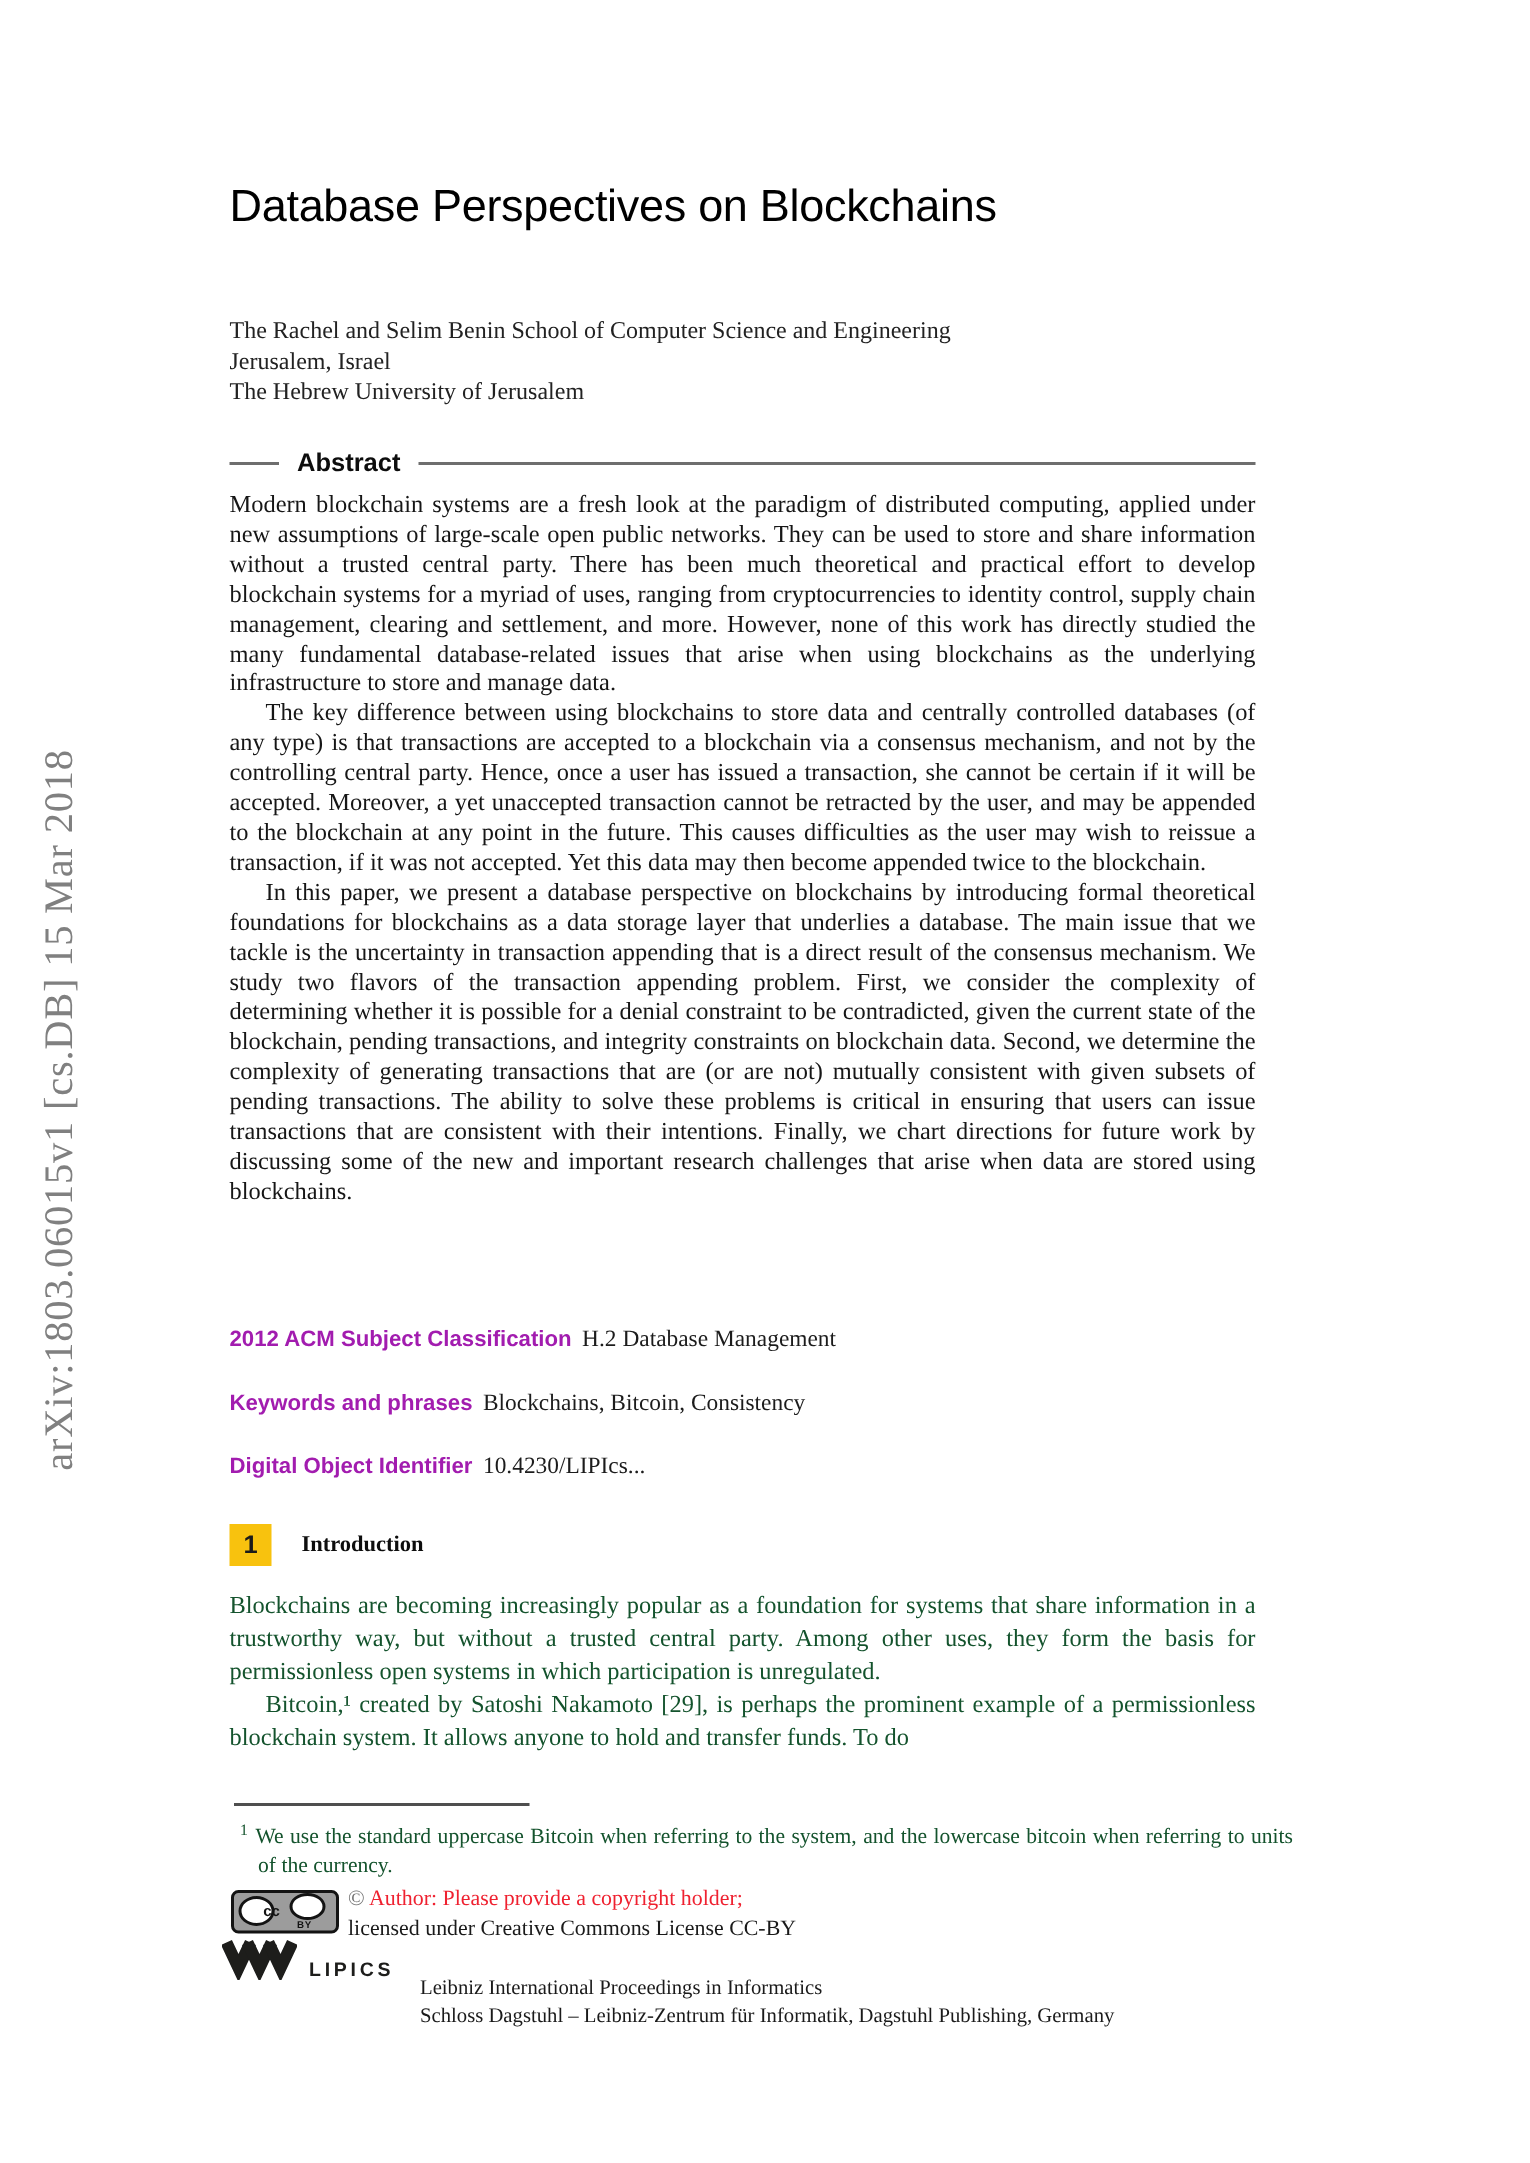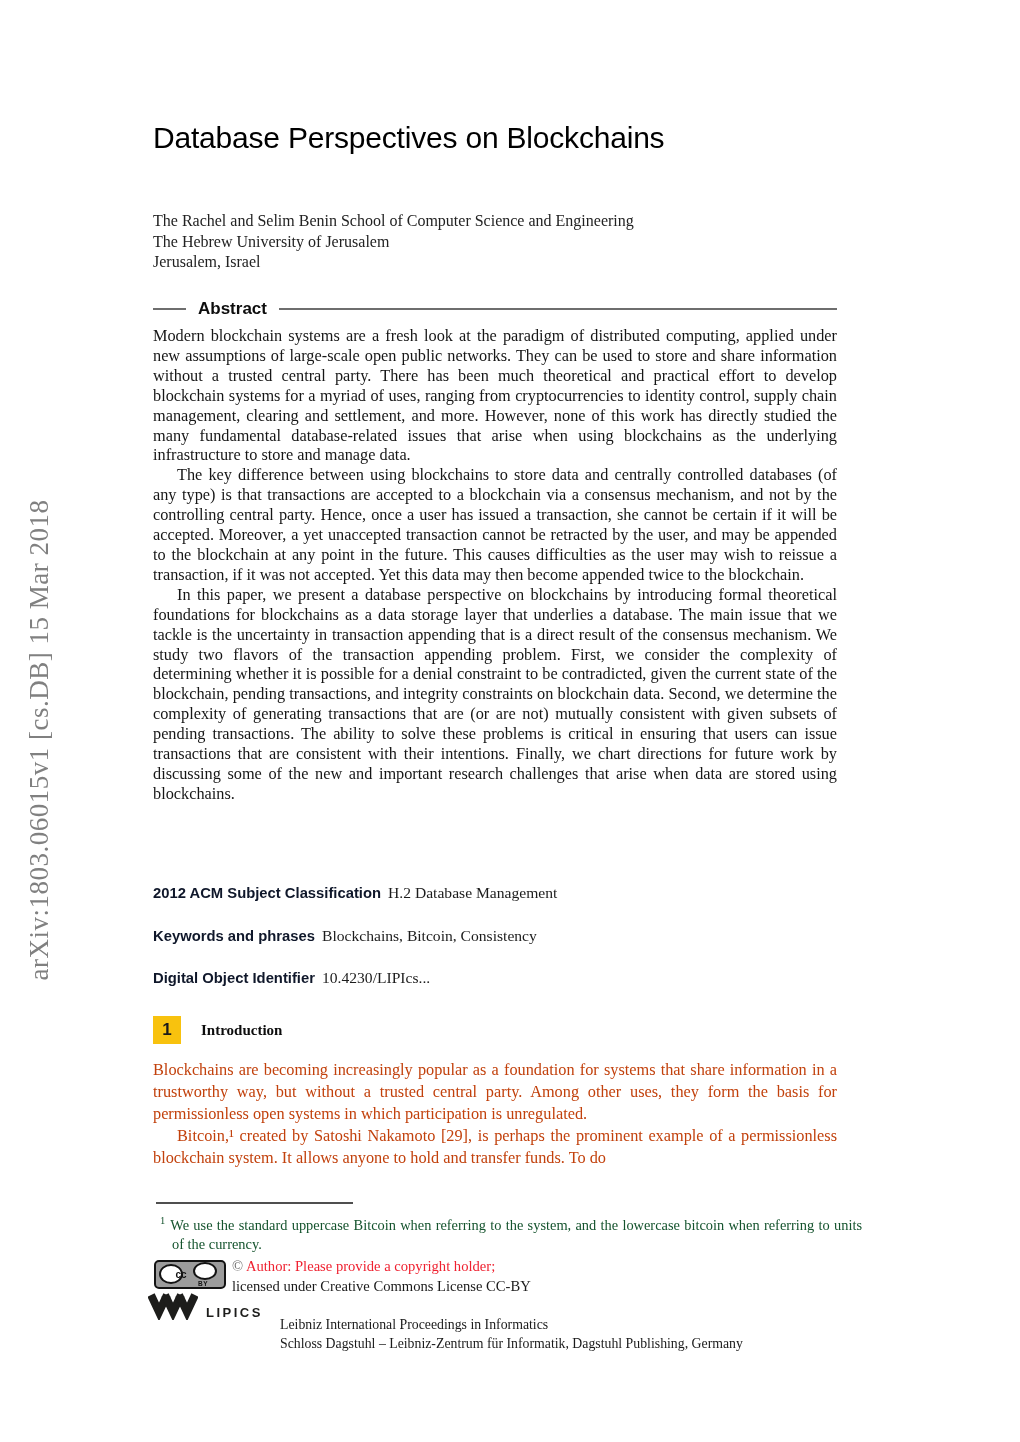--- a/index.html
+++ b/index.html
@@ -64,21 +64,21 @@
   .abstract-body p, .intro-body p { margin:0; }
   .para-indent { text-indent:24px; }
 
   
   .meta-row { position:absolute; left:153px; width:684px; white-space:nowrap; }
   .meta-row.classification { top:884px; }
   .meta-row.keywords { top:927px; }
   .meta-row.doi { top:969px; }
   .meta-label {
     font-family:"Liberation Sans", sans-serif;
-    font-size:14.8px; font-weight:700; color:#0f172a;
+    font-size:14.8px; font-weight:700; color:#a21caf;
   }
   .meta-value { font-size:15.6px; color:#1c1c1c; margin-left:7px; }
 
   
   .section-heading {
     position:absolute; left:153px; top:1016px; width:684px;
     display:flex; align-items:center;
   }
   .section-number-badge {
     width:28px; height:28px;
@@ -90,21 +90,21 @@
   .section-title {
     margin-left:20px;
     font-family:Liberation Serif, serif;
     font-size:15px; font-weight:700; color:#0d0d0d;
   }
 
   
   .intro-body {
     position:absolute; left:153px; top:1059px; width:684px;
     font-size:16.3px; line-height:22px;
-    text-align:justify; color:#c2410c;
+    text-align:justify; color:#14532d;
   }
 
   
   .footnote-rule {
     position:absolute; left:156px; top:1202px;
     width:197px; height:2px; background:#4f4f4f;
   }
   .footnote {
     position:absolute; left:153px; top:1211px; width:690px;
     font-size:14.4px; line-height:19.5px; color:#14532d;
@@ -165,22 +165,22 @@
 
 <div class="page">
 
   <div class="arxiv-watermark">arXiv:1803.06015v1 [cs.DB] 15 Mar 2018</div>
 
   <h1 class="title">Database Perspectives on Blockchains</h1>
 
 
   <div class="affiliation">
     <div>The Rachel and Selim Benin School of Computer Science and Engineering</div>
+    <div>Jerusalem, Israel</div>
     <div>The Hebrew University of Jerusalem</div>
-    <div>Jerusalem, Israel</div>
   </div>
 
   <div class="abstract-heading">
     <span class="rule short"></span>
     <span class="label">Abstract</span>
     <span class="rule long"></span>
   </div>
 
   <div class="abstract-body">
     <p>Modern blockchain systems are a fresh look at the paradigm of distributed computing, applied under new assumptions of large-scale open public networks. They can be used to store and share information without a trusted central party. There has been much theoretical and practical effort to develop blockchain systems for a myriad of uses, ranging from cryptocurrencies to identity control, supply chain management, clearing and settlement, and more. However, none of this work has directly studied the many fundamental database-related issues that arise when using blockchains as the underlying infrastructure to store and manage data.</p>

